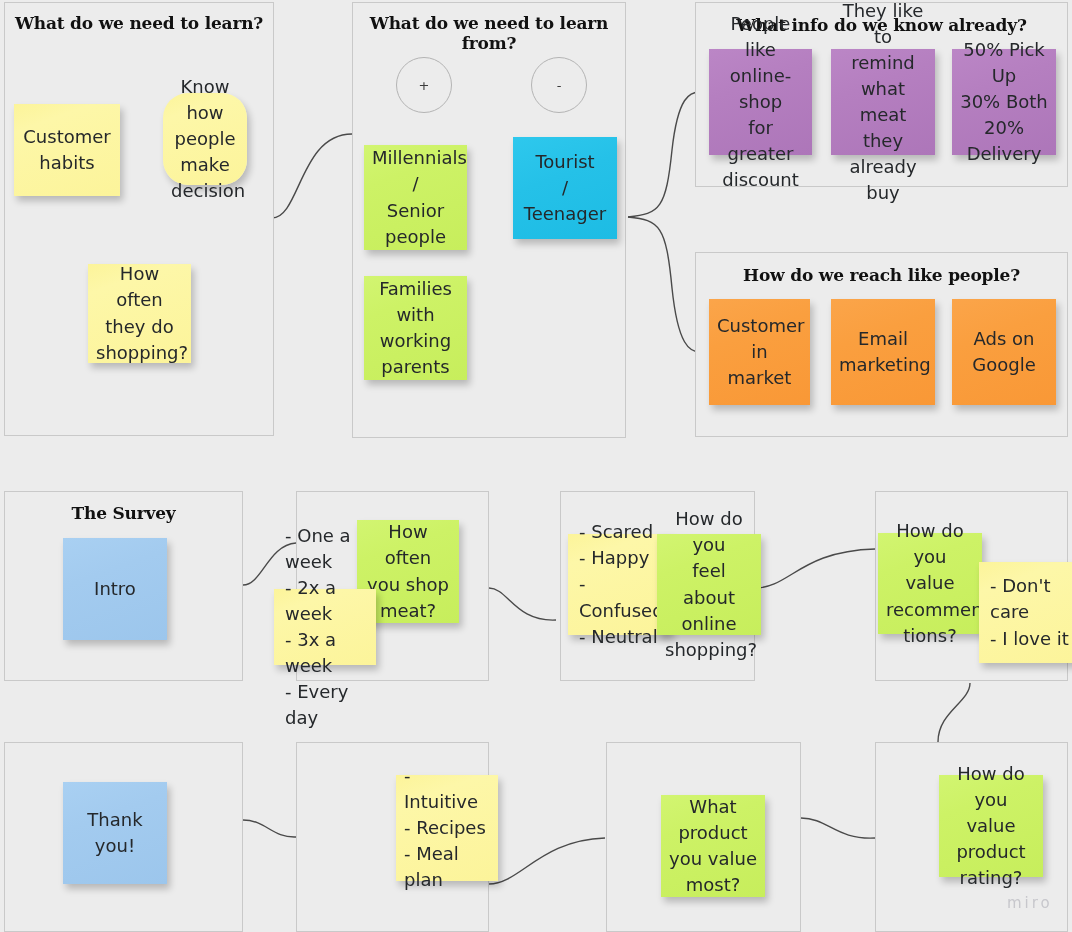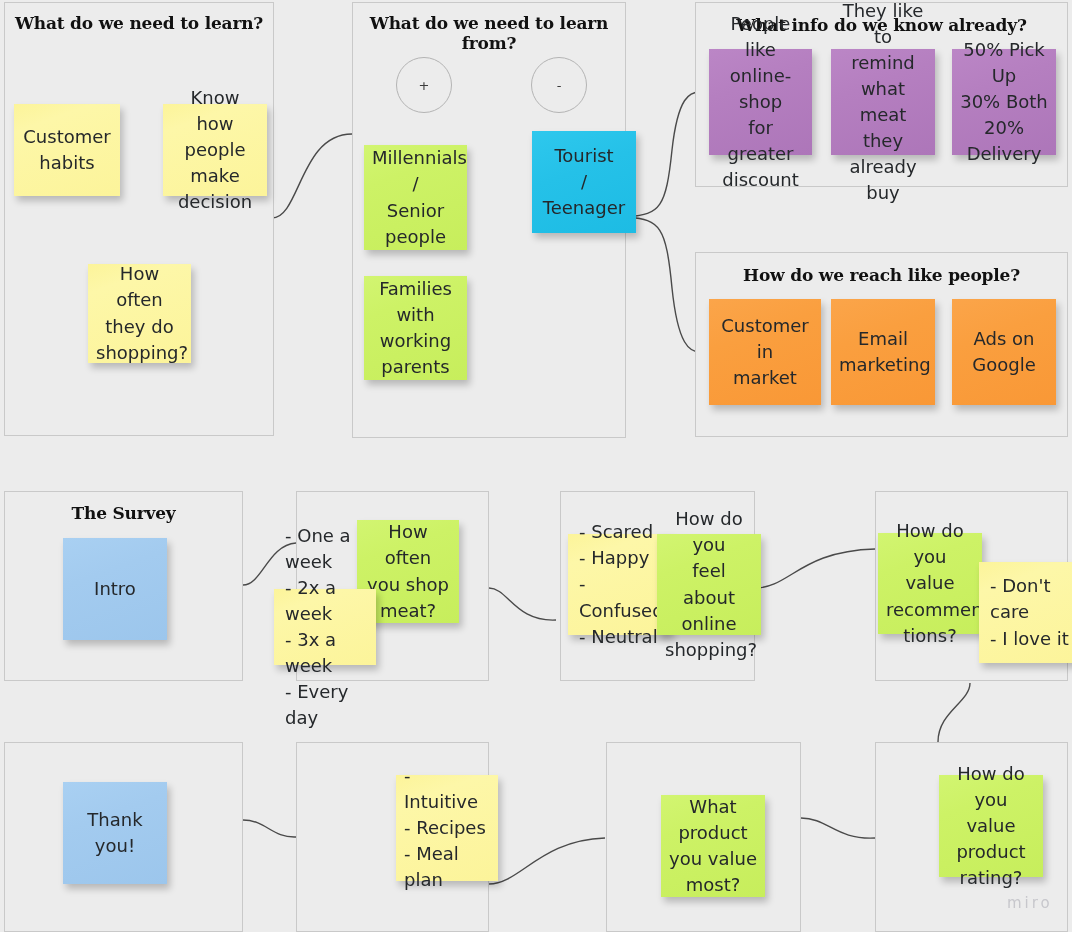--- a/index.html
+++ b/index.html
@@ -113,21 +113,21 @@
     <path d="M801 818 C 828 818, 836 840, 875 838"></path>
   </svg>
 
   <div class="frame" style="left:4px; top:2px; width:270px; height:434px;">
     <div class="frame-title" style="top:10px;">What do we need to learn?</div>
   </div>
   <div class="note yellow" style="left:14px; top:104px; width:106px; height:92px;">
     <span class="txt">Customer
 habits</span>
   </div>
-  <div class="note yellow" style="left:163px; top:104px; width:104px; height:92px;">
+  <div class="note yellow" style="left:163px; top:93px; width:84px; height:92px;border-radius:25px;">
     <span class="txt">Know how
 people make
 decision</span>
   </div>
   <div class="note yellow" style="left:88px; top:264px; width:103px; height:99px;">
     <span class="txt">How often
 they do
 shopping?</span>
   </div>
 
@@ -138,21 +138,21 @@
     <span>+</span>
   </div>
   <div class="circle" style="left:531px; top:57px; width:56px; height:56px;">
     <span>-</span>
   </div>
   <div class="note green" style="left:364px; top:129px; width:103px; height:105px;margin-top:16px;">
     <span class="txt">Millennials
 /
 Senior people</span>
   </div>
-  <div class="note blue" style="left:513px; top:131px; width:104px; height:102px;margin-left:19px;">
+  <div class="note blue" style="left:513px; top:137px; width:104px; height:102px;">
     <span class="txt">Tourist
 /
 Teenager</span>
   </div>
   <div class="note green" style="left:364px; top:276px; width:103px; height:104px;">
     <span class="txt">Families with
 working
 parents</span>
   </div>
 
@@ -173,21 +173,21 @@
   </div>
   <div class="note purple" style="left:952px; top:49px; width:104px; height:106px;">
     <span class="txt">50% Pick Up
 30% Both
 20% Delivery</span>
   </div>
 
   <div class="frame" style="left:695px; top:252px; width:373px; height:185px;">
     <div class="frame-title" style="top:12px;">How do we reach like people?</div>
   </div>
-  <div class="note orange" style="left:709px; top:299px; width:112px; height:106px;">
+  <div class="note orange" style="left:709px; top:299px; width:101px; height:106px;">
     <span class="txt">Customer in
 market</span>
   </div>
   <div class="note orange" style="left:831px; top:299px; width:104px; height:106px;">
     <span class="txt">Email
 marketing</span>
   </div>
   <div class="note orange" style="left:952px; top:299px; width:104px; height:106px;">
     <span class="txt">Ads on
 Google</span>

